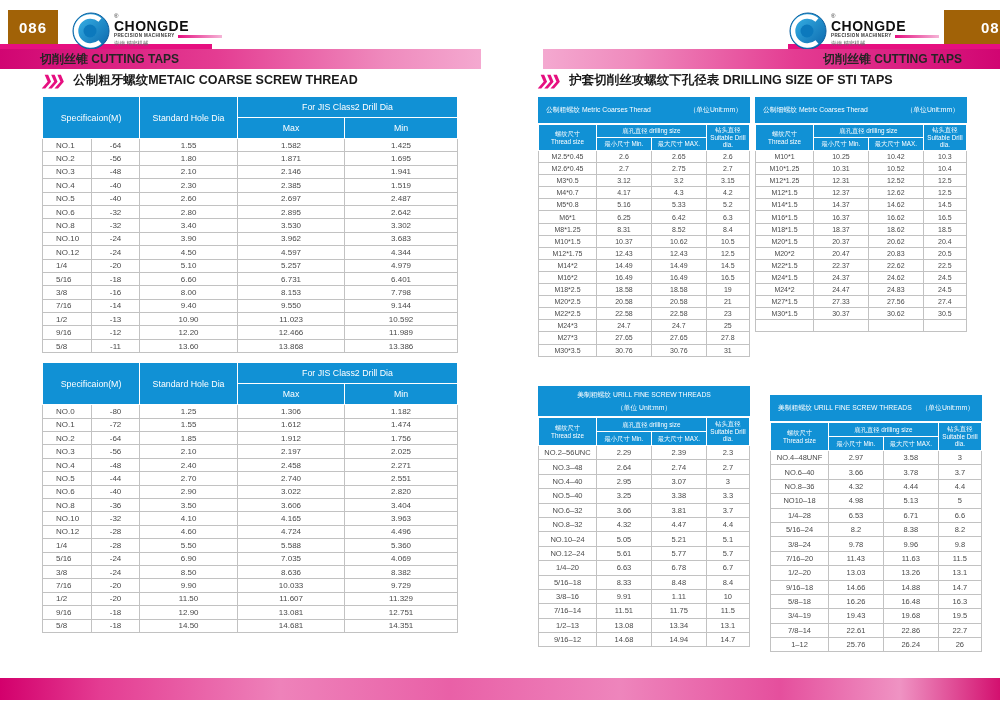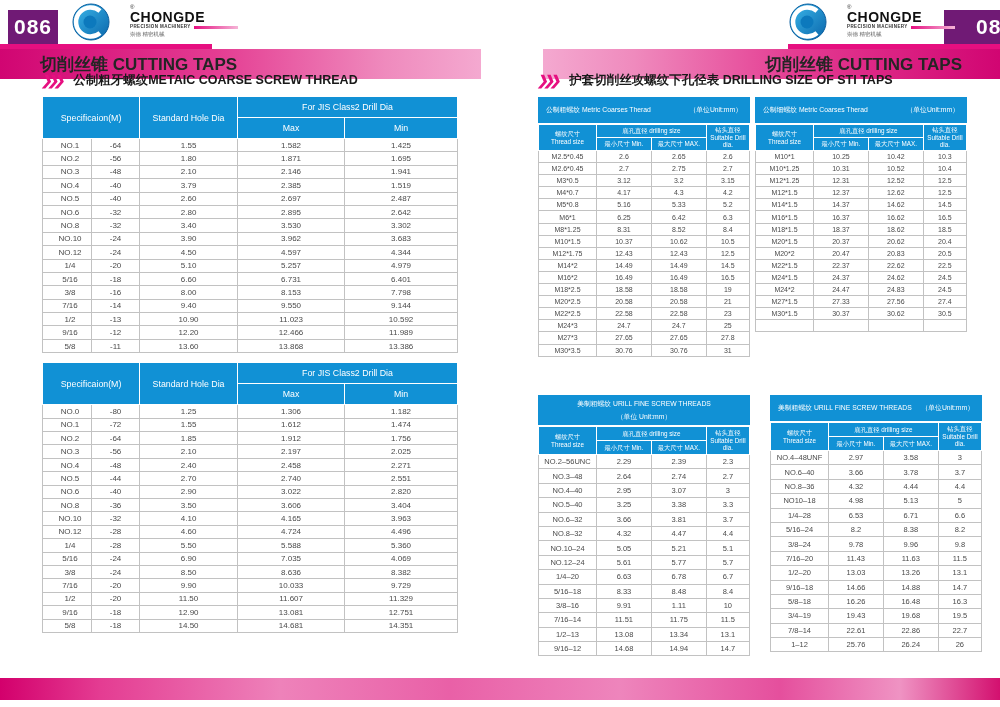--- a/index.html
+++ b/index.html
@@ -1,38 +1,38 @@
 <!DOCTYPE html>
 <html><head>
 <meta charset="utf-8">
 <style>
   * { margin:0; padding:0; box-sizing:border-box; }
   html,body { width:1000px; height:707px; }
   body { background:#fff; font-family:"Liberation Sans",sans-serif; position:relative; overflow:hidden; }
 
   
-  .badge { position:absolute; background:#701a75; color:#fff; font-weight:bold; font-size:21px;
+  .badge { position:absolute; background:#a16207; color:#fff; font-weight:bold; font-size:15px;
            display:flex; align-items:center; justify-content:center; letter-spacing:1px; }
   #badgeL { left:8px;  top:10px; width:50px; height:34px; }
   #badgeR { right:0;   top:10px; width:56px; height:34px;padding-left:46px; }
 
   .strip { position:absolute; top:44px; height:5px; background:#e60f80; }
   #stripL { left:0;  width:212px; }
   #stripR { right:0; width:212px; }
 
   
-  .secbar { position:absolute; top:49px; height:30px; font-size:17px; font-weight:bold; color:#252525;
+  .secbar { position:absolute; top:49px; height:20px; font-size:12px; font-weight:bold; color:#252525;
             display:flex; align-items:center; }
   #secbarL { left:0; width:481px; padding-left:40px;
              background:linear-gradient(90deg,#d10572 0%,#e43c92 45%,#ef8abd 80%,#f4a9d0 100%); }
   #secbarR { left:543px; right:0; justify-content:flex-end; padding-right:38px;
              background:linear-gradient(270deg,#d10572 0%,#e43c92 45%,#ef8abd 80%,#f4a9d0 100%); }
 
   
-  .logo { position:absolute; top:3px; display:flex; align-items:flex-start; gap:20px; }
+  .logo { position:absolute; top:12px; display:flex; align-items:flex-start; gap:4px; }
   #logoL { left:72px; } #logoR { left:789px; }
   .globe svg { display:block; }
   .logo-text { line-height:1; padding-top:1px; }
   .reg   { font-size:6px; color:#333; height:6px; }
   .brand { font-size:14px; font-weight:bold; color:#101010; letter-spacing:0.5px; }
   .subrow{ display:flex; align-items:center; gap:3px; margin-top:1px; }
   .subttl{ font-size:4.5px; color:#333; letter-spacing:0.4px; font-weight:bold; }
   .subline{ width:44px; height:2.5px; background:linear-gradient(90deg,#e60f80,#f5b5d7); }
   .cnrow { font-size:5.5px; color:#666; margin-top:2px; }
 
@@ -43,27 +43,27 @@
   .chev { color:#e60f80; font-weight:bold; font-size:13px; letter-spacing:-4.5px;
           margin-right:12px; transform:skewX(-12deg); display:inline-block; }
 
   
   #jiswrap { position:absolute; left:42px; top:96px; width:416px; }
   table { border-collapse:collapse; width:100%; table-layout:fixed; }
   .jis thead th { background:#1191d5; color:#fff; font-weight:normal; font-size:8.8px;
                   border:1px solid #fff; height:21px; padding:0; }
   .jis tbody td { border:1px solid #c2c2c2; height:13.4px; font-size:8px; color:#4a4a4a;
                   text-align:center; padding:0; }
-  .jis tbody td:first-child { text-align:center; padding-left:6px; }
+  .jis tbody td:first-child { text-align:left; padding-left:13px; }
   #jis2 { margin-top:9px; }
 
   
   .rt { position:absolute; width:212px; }
   #rtA { left:538px; top:97px; }  #rtB { left:755px; top:97px; }
-  #rtC { left:538px; top:395px;border-radius:21px; } #rtD { left:770px; top:395px; }
+  #rtC { left:538px; top:386px;border-radius:21px; } #rtD { left:770px; top:395px; }
   .rt-title { background:#1191d5; color:#fff; font-size:6.8px; display:flex; align-items:center;
               justify-content:space-between; padding:0 8px; height:26px; margin-bottom:1px; white-space:nowrap; }
   #rtC .rt-title { height:30px; white-space:normal; flex-wrap:wrap; justify-content:center;
                    column-gap:8px; line-height:1.4; padding:2px 8px; text-align:center; }
   .rt th { background:#1191d5; color:#fff; font-weight:normal; font-size:6.3px; border:1px solid #fff;
            padding:0; line-height:1.25; }
   .rt thead th { height:13px; }
   .rt tbody td { border:1px solid #c2c2c2; text-align:center; font-size:7px; color:#4a4a4a;
                  height:12.1px; padding:0; }
   .rtbig thead th { height:14px; }
@@ -187,21 +187,21 @@
         <tr>
           <td>NO.3</td>
           <td>-48</td>
           <td>2.10</td>
           <td>2.146</td>
           <td>1.941</td>
         </tr>
         <tr>
           <td>NO.4</td>
           <td>-40</td>
-          <td>3.79</td>
+          <td>2.30</td>
           <td>2.385</td>
           <td>1.519</td>
         </tr>
         <tr>
           <td>NO.5</td>
           <td>-40</td>
           <td>2.60</td>
           <td>2.697</td>
           <td>2.487</td>
         </tr>

